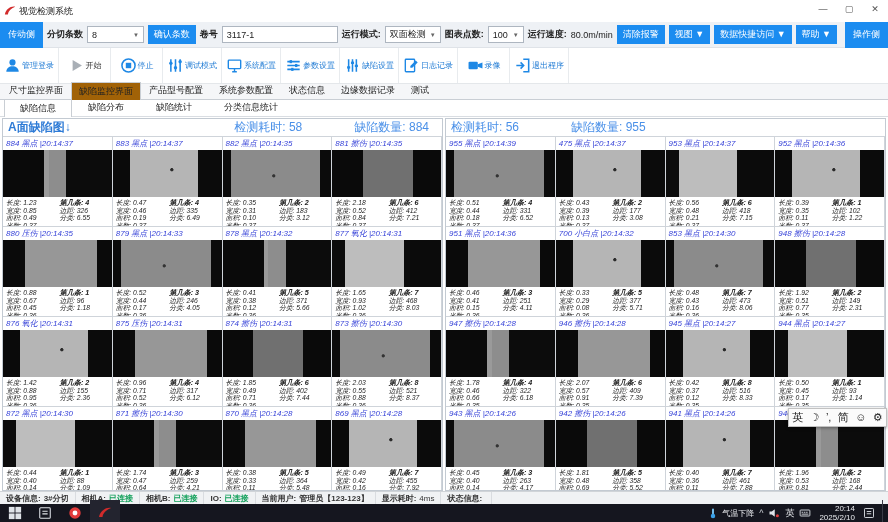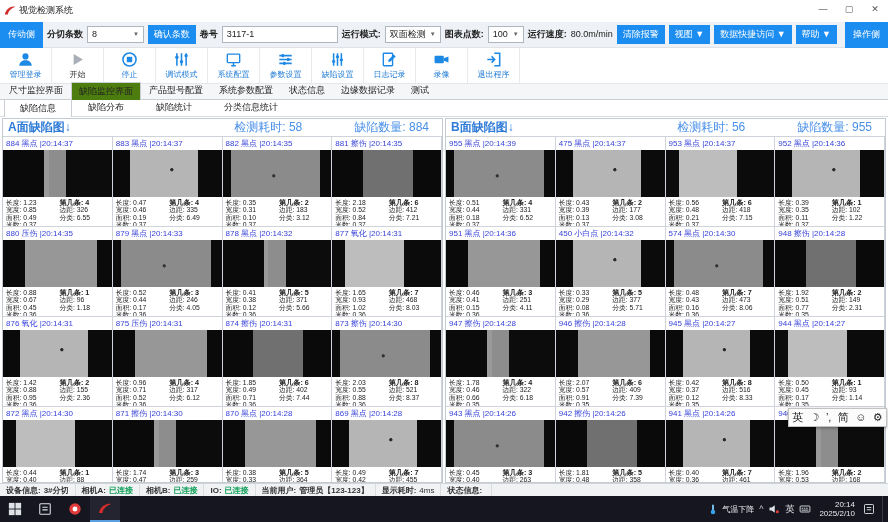--- a/index.html
+++ b/index.html
@@ -18,42 +18,42 @@
   .btn-blue { background:#1b8cf0; color:#fff; border-radius:0; padding:3px 6px; font-size:9px; white-space:nowrap; cursor:default; }
   .side-btn { height:35px; display:flex; align-items:center; padding:0 8px; border-radius:0; }
   .lb { font-weight:bold; white-space:nowrap; }
   .dd { background:#fff; border:1px solid #aeb6c0; height:17px; display:flex; align-items:center; gap:4px; padding:0 4px; white-space:nowrap; }
   .dd .arr { font-size:6px; color:#666; }
   .inp { background:#fff; border:1px solid #aeb6c0; height:17px; width:132px; display:flex; align-items:center; padding:0 4px; }
   .spacer { flex:1; }
 
   
   .toolbar2 { height:36px; background:#fff; display:flex; align-items:stretch; border-bottom:1px solid #e4e7ea; }
-  .tbtn { min-width:52px; padding:12px 4px; display:flex; flex-direction:column; align-items:center; justify-content:center; gap:1px; border-right:1px solid #e8ebee; cursor:default; }
+  .tbtn { min-width:52px; padding:12px 4px; display:flex; align-items:center; justify-content:center; gap:1px; border-right:1px solid #e8ebee; cursor:default; }
   .tbtn svg { width:17px; height:17px; }
   .tbtn .lab { font-size:8px; color:#1e7ad4; white-space:nowrap; }
   .tbtn.disabled .lab { color:#333; }
 
   
   .tabs-main { height:16px; background:#f5f6f8; display:flex; align-items:flex-end; font-size:9px; border-bottom:1px solid #c9ced4; padding-left:1px; }
   .tab { padding:2px 7px; color:#222; border:1px solid transparent; border-bottom:none; white-space:nowrap; }
-  .tab.active { background:#4d7c0f; border-color:#c9ced4; position:relative; top:1px; }
+  .tab.active { background:#a16207; border-color:#c9ced4; position:relative; top:1px; }
   .tabs-sub { height:17px; background:#fff; display:flex; align-items:flex-end; font-size:9px; border-bottom:1px solid #d9dde2; padding-left:4px; }
   .subtab { padding:2px 15px; color:#222; border:1px solid transparent; border-bottom:none; white-space:nowrap; }
   .subtab.active { background:#fff; border-color:#c9ced4; position:relative; top:1px; }
 
   
   .panels { height:374px; display:flex; gap:2px; padding:1px 2px 0; overflow:hidden; background:#fff; }
   .panel { flex:1; border:1px solid #c3cad2; display:flex; flex-direction:column; overflow:hidden; min-width:0; }
   .panel-hd { height:17px; flex:0 0 17px; display:flex; align-items:center; font-size:12px; padding:0 5px; background:#fff; }
   .p-title { color:#2e7bd6; font-weight:bold; flex:1; }
   .p-time { color:#4a90e8; margin-right:52px; }
   .p-count { color:#4a90e8; margin-right:8px; }
   .grid { flex:1; display:grid; grid-template-columns:repeat(4,1fr); grid-auto-rows:90px; overflow:hidden; border-top:1px solid #cfd4da; }
-  .cell { border-right:1px solid #cfd4da; border-bottom:1px solid #cfd4da; display:flex; flex-direction:column; overflow:hidden; background:#fff; min-width:0; }
+  .cell { border-right:1px solid #cfd4da; border-bottom:1px solid #cfd4da; display:flex; flex-direction:column; overflow:hidden; background:#fff; min-width:0;font-style:italic; }
   .cell-hd { height:13px; flex:0 0 13px; font-size:8px; color:#3743d8; padding:1px 3px 0; white-space:nowrap; overflow:hidden; }
   .cell-img { height:47px; flex:0 0 47px; background:#111; }
   .v1 { background:linear-gradient(90deg,#0a0a0a 0 38%,#9a9a9a 38% 42%,#8d8d8d 42% 58%,#0c0c0c 58% 100%); }
   .v2 { background:radial-gradient(circle at 54% 42%,#2a2a2a 0 1.3px,rgba(0,0,0,0) 2px),linear-gradient(90deg,#0a0a0a 0 16%,#b5b5b5 16% 78%,#0b0b0b 78% 100%); }
   .v3 { background:radial-gradient(circle at 47% 55%,#333 0 1.2px,rgba(0,0,0,0) 2px),linear-gradient(90deg,#0b0b0b 0 7%,#8b8b8b 7% 90%,#0b0b0b 90% 100%); }
   .v4 { background:linear-gradient(90deg,#0a0a0a 0 28%,#707070 28% 74%,#0a0a0a 74% 100%); }
   .v5 { background:linear-gradient(90deg,#0a0a0a 0 20%,#979797 20% 86%,#0a0a0a 86% 100%); }
   .v6 { background:linear-gradient(90deg,#0c0c0c 0 12%,#bdbdbd 12% 66%,#0b0b0b 66% 100%); }
   .cell-info { flex:1; display:flex; font-size:6.8px; line-height:7.6px; color:#222; padding:2px 3px 0; overflow:hidden; }
   .ci-l { width:52%; }
@@ -61,21 +61,21 @@
   .ci-r .b { font-weight:bold; font-size:7.2px; }
 
   
   .statusbar { height:13px; background:#f0f2f4; border-top:1px solid #d0d4d8; display:flex; align-items:center; font-size:8px; color:#333; overflow:hidden; }
   .sb-item { padding:0 6px; border-right:1px solid #d9dce0; display:flex; gap:3px; white-space:nowrap; height:100%; align-items:center; }
   .sb-item .slab { font-weight:bold; }
   .sb-val.green { color:#11a05a; font-weight:bold; }
   .sb-val.bold { font-weight:bold; }
 
   
-  .taskbar { height:26px; background:#15161f; display:flex; align-items:center; color:#e8eaee; }
+  .taskbar { height:18px; background:#15161f; display:flex; align-items:center; color:#e8eaee; }
   .tk-ico { width:30px; height:26px; display:flex; align-items:center; justify-content:center; }
   .tk-ico svg { width:14px; height:14px; }
   .tk-ico.active { background:#23242f; box-shadow:inset 0 -2px 0 #5aa0e0; }
   .tk-right { margin-left:auto; display:flex; align-items:center; gap:5px; font-size:8px; padding-right:3px; }
   .tk-right svg { width:12px; height:12px; }
   .weather { display:flex; align-items:center; gap:3px; }
   .clock { text-align:right; font-size:8px; line-height:9px; padding:0 3px; }
   .chev { font-size:9px; color:#cfd3d9; }
   .lang { font-size:9px; }
   .edgebar { width:3px; height:26px; border-left:1px solid #3a3b46; margin-left:2px; }
@@ -520,21 +520,20 @@
                 <div>边距: 455</div>
                 <div>分类: 7.92</div>
               </div>
             </div>
           </div>
         </div>
   </div>
 
   <div class="panel">
     <div class="panel-hd">
-      <span class="p-title">B面缺陷图↓</span>
       <span class="p-time">检测耗时: 56</span>
       <span class="p-count">缺陷数量: 955</span>
     </div>
     <div class="grid">
           <div class="cell">
             <div class="cell-hd">955 黑点 |20:14:39</div>
             <div class="cell-img v3"></div>
             <div class="cell-info">
               <div class="ci-l">
                 <div>长度: 0.51</div>
@@ -611,38 +610,38 @@
                 <div>米数: 0.36</div>
               </div>
               <div class="ci-r">
                 <div class="b">第几条: 3</div>
                 <div>边距: 251</div>
                 <div>分类: 4.11</div>
               </div>
             </div>
           </div>
           <div class="cell">
-            <div class="cell-hd">450 小白点 |20:14:32</div>
+            <div class="cell-hd">700 小白点 |20:14:32</div>
             <div class="cell-img v2"></div>
             <div class="cell-info">
               <div class="ci-l">
                 <div>长度: 0.33</div>
                 <div>宽度: 0.29</div>
                 <div>面积: 0.08</div>
                 <div>米数: 0.36</div>
               </div>
               <div class="ci-r">
                 <div class="b">第几条: 5</div>
                 <div>边距: 377</div>
                 <div>分类: 5.71</div>
               </div>
             </div>
           </div>
           <div class="cell">
-            <div class="cell-hd">574 黑点 |20:14:30</div>
+            <div class="cell-hd">853 黑点 |20:14:30</div>
             <div class="cell-img v3"></div>
             <div class="cell-info">
               <div class="ci-l">
                 <div>长度: 0.48</div>
                 <div>宽度: 0.43</div>
                 <div>面积: 0.16</div>
                 <div>米数: 0.36</div>
               </div>
               <div class="ci-r">
                 <div class="b">第几条: 7</div>

